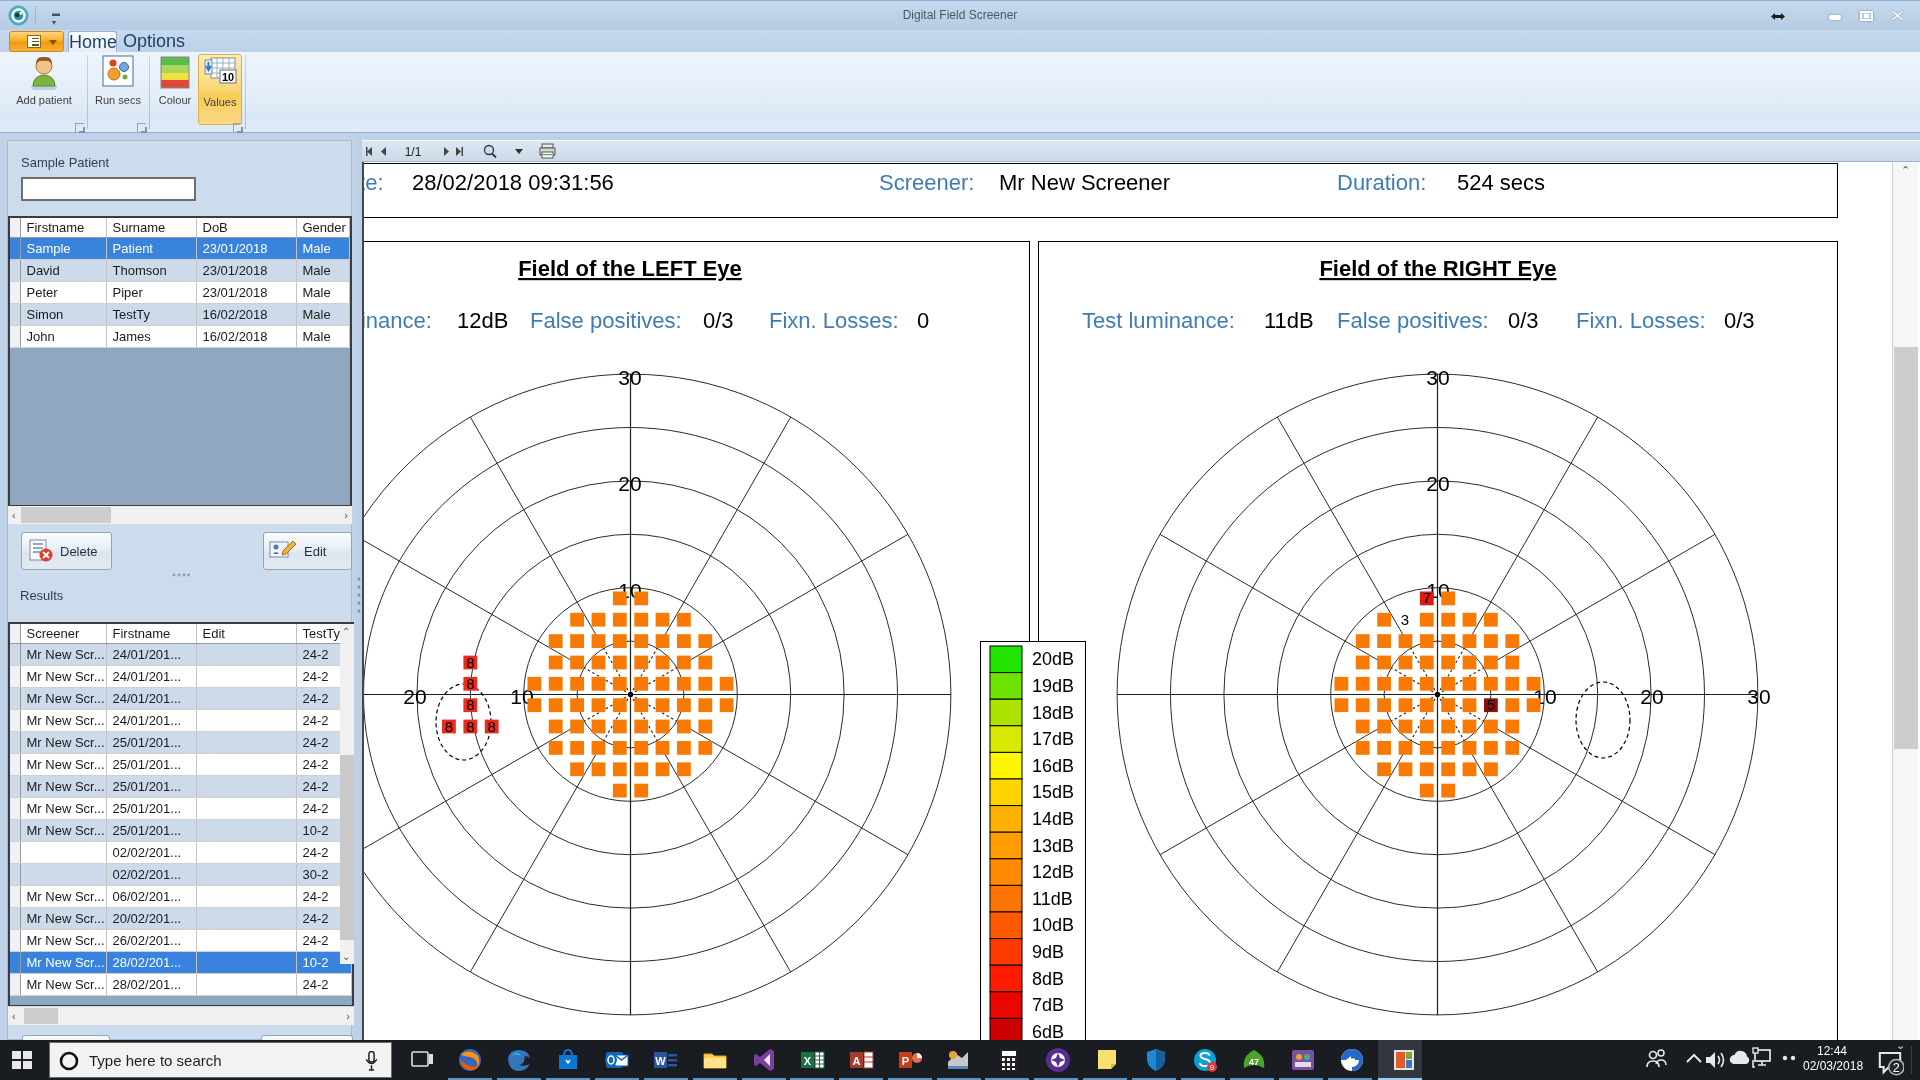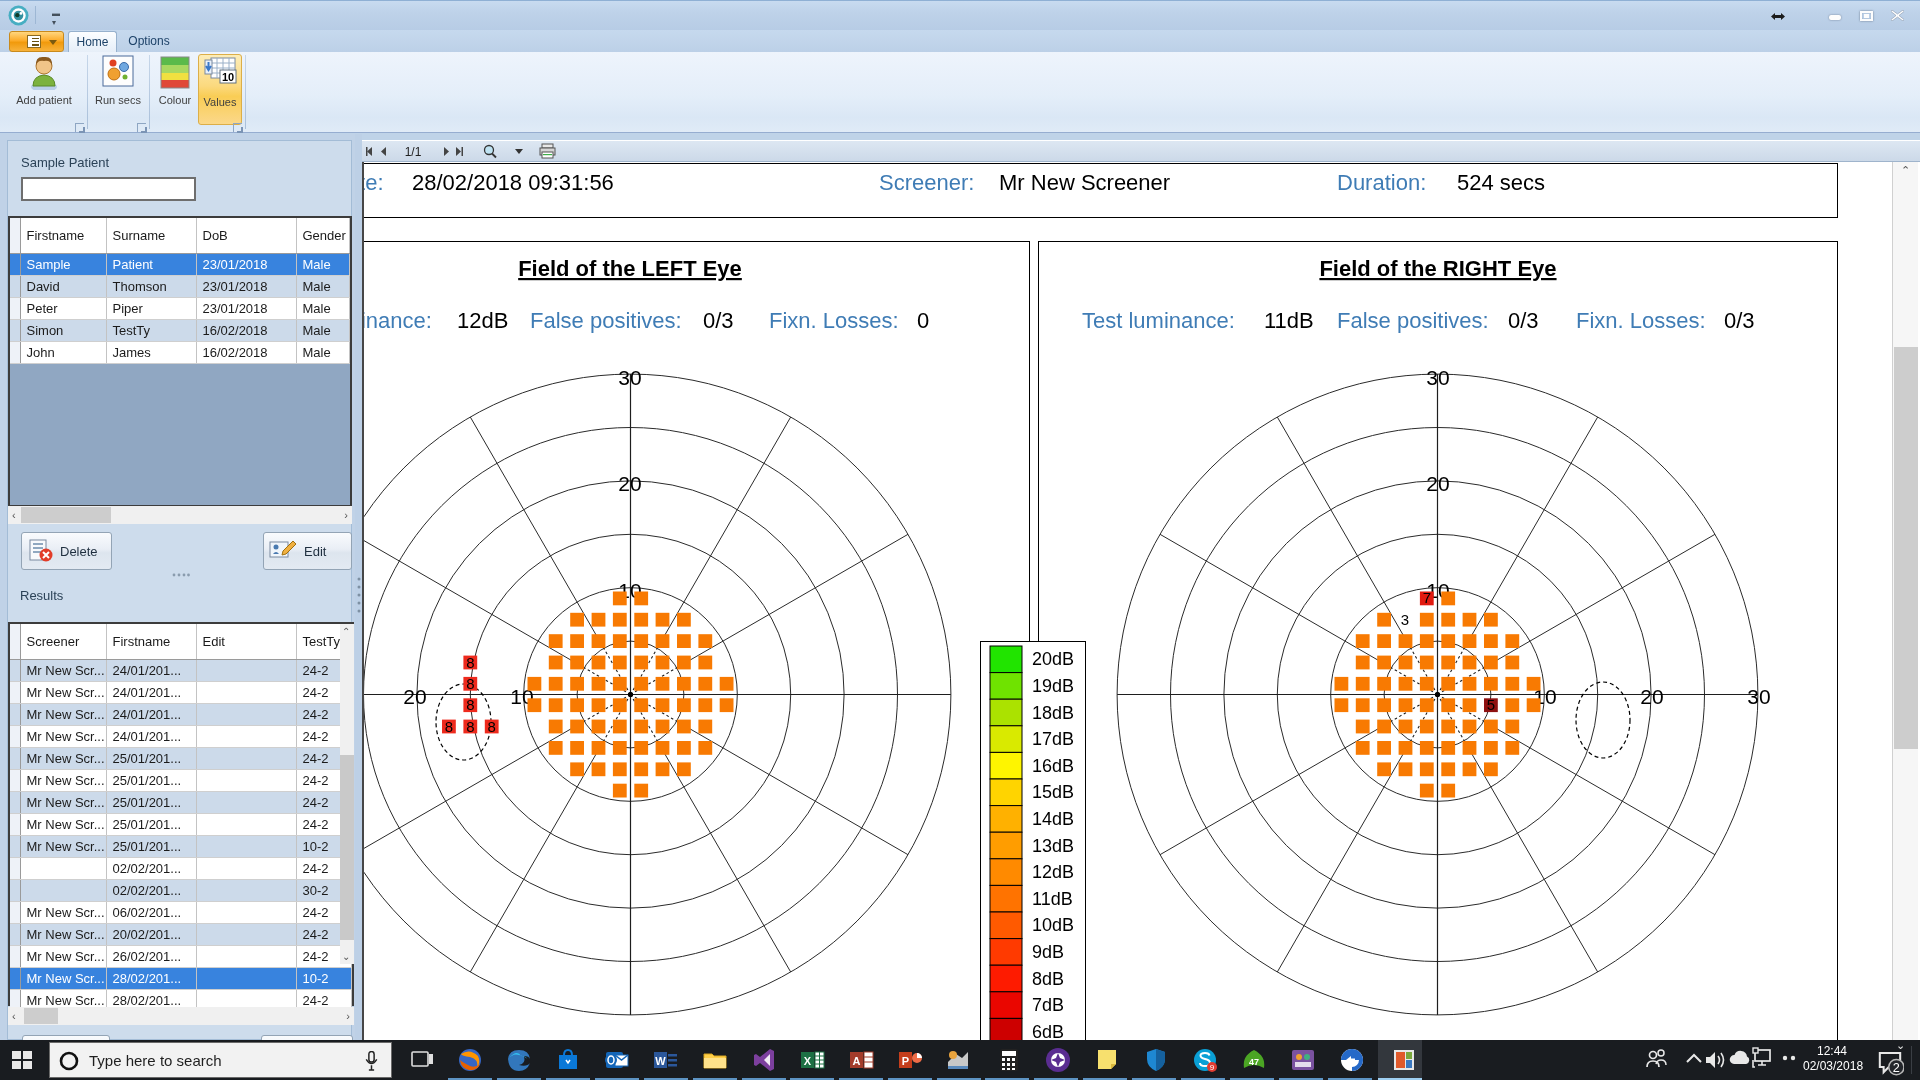--- a/index.html
+++ b/index.html
@@ -15,39 +15,39 @@
 #qat-sep { position:absolute; left:35px; top:5px; width:1px; height:18px; background:#9db7d4; }
 #qat-dd { position:absolute; left:52px; top:8px; font-size:8px; color:#44505c; }
 
 
 #tabrow { position:absolute; left:0; top:30px; width:1920px; height:22px; background:linear-gradient(#c6d9ee,#bcd0e7); }
 #appbtn { position:absolute; left:9px; top:31px; width:55px; height:21px; border-radius:3px; border:1px solid #c98a1c;
   background:linear-gradient(#ffd67e,#fcab29 45%,#f19a0c 55%,#f7b23b); }
 #appbtn .doc { position:absolute; left:17px; top:3px; width:14px; height:13px; background:#fff; border:1px solid #8a6a20; }
 #appbtn .doc i { display:block; height:1.6px; background:#6b5212; margin:1.6px 1px 0 4px; }
 #appbtn .dd { position:absolute; right:6px; top:8px; width:0; height:0; border:4px solid transparent; border-top:5px solid #7a5a10; }
-.tab { position:absolute; top:31px; height:21px; font-size:12px; color:#1d4268; text-align:center; line-height:20px; }
+.tab { position:absolute; top:31px; height:21px; font-size:18px; color:#1d4268; text-align:center; line-height:20px; }
 #tab-home { left:68px; width:49px; background:linear-gradient(#fdfeff,#f0f6fc 50%,#e6eef8); border:1px solid #97b1cd; border-bottom:none; border-radius:3px 3px 0 0; }
 #tab-options { left:123px; width:52px; }
 #ribbon { position:absolute; left:0; top:52px; width:1920px; height:81px;
   background:linear-gradient(#eef4fc,#e4eef9 55%,#dae7f5 82%,#e0ebf7); border-bottom:1px solid #96add0; }
 .gsep { position:absolute; top:3px; width:1px; height:74px; background:linear-gradient(#c6d6e9,#a9bfd9); }
 .rbtn { position:absolute; top:2px; text-align:center; font-size:11px; color:#404040; }
 .rbtn .cap { margin-top:2px; }
 .launcher { position:absolute; width:9px; height:9px; border-left:1px solid #8ea6c3; border-top:1px solid #8ea6c3; }
 .launcher:after { content:""; position:absolute; right:-1px; bottom:-1px; width:4px; height:4px; border-right:2px solid #7b94b5; border-bottom:2px solid #7b94b5; }
 
 
 #lpanel { position:absolute; left:0px; top:134px; width:355px; height:906px; background:#c0d2e7; }
 #lpanel .inner { position:absolute; left:7px; top:6px; width:345px; height:900px; background:#cddcec; border:1px solid #a3bcd6; }
 #lbl-sample { position:absolute; left:21px; top:155px; font-size:13px; color:#2b4257; }
 #inp-sample { position:absolute; left:21px; top:177px; width:175px; height:24px; background:#fff; border:2px solid #6e6e6e; }
 .grid { position:absolute; background:#90a7c2; border:2px solid #3c3c3c; border-bottom:1px solid #3c3c3c; }
 .grid table { border-collapse:collapse; width:100%; table-layout:fixed; font-size:13px; color:#1b1b1b; }
-.grid th { background:#fff; font-weight:normal; text-align:left; padding:0 0 0 6px; height:35px;
+.grid th { background:#fff; font-weight:normal; text-align:left; padding:0 0 0 6px; height:19px;
   border-right:1px solid #c3c3c3; border-bottom:1px solid #9a9a9a; }
 .grid td { background:#fff; height:22px; padding:0 0 0 6px; border-right:1px solid #c3c3c3; border-bottom:1px solid #cfcfcf; overflow:hidden; white-space:nowrap; }
 .grid tr.alt td { background:#ccdaea; }
 .grid tr.sel td { background:#3883de; color:#fff; }
 .grid td.rh, .grid th.rh { background:#eef2f8; border-right:1px solid #9a9a9a; padding:0; }
 .grid tr.sel td.rh { background:#3883de; }
 .grid tr.alt td.rh { background:#ccdaea; }
 .hscroll { position:absolute; height:18px; background:#f0f0f0; }
 .hscroll .thumb { position:absolute; top:1px; height:16px; background:#cdcdcd; }
 .hscroll .ar { position:absolute; top:3px; font-size:11px; color:#555; }
@@ -80,20 +80,21 @@
 <div id="titlebar">
   <svg id="appicon" viewBox="0 0 21 21">
       <circle cx="10.5" cy="10.5" r="10" fill="#47aec2"></circle>
       <circle cx="10.5" cy="10.5" r="7.2" fill="#fff"></circle>
       <circle cx="10.5" cy="10.5" r="4.8" fill="#35919f"></circle>
       <circle cx="9.3" cy="10.2" r="2.1" fill="#103c28"></circle>
       <circle cx="13" cy="8.4" r="1.4" fill="#fff"></circle>
     </svg>
   <div id="qat-sep"></div>
   <div id="qat-dd">▬<br>▾</div>
+  <div id="apptitle">Digital Field Screener</div>
   <svg style="position:absolute;left:1771px;top:11px;" width="14" height="9" viewBox="0 0 14 9">
       <path d="M0 4.5 l4 -3.5 v2 h6 v-2 l4 3.5 -4 3.5 v-2 h-6 v2 z" fill="#1c1c1c"></path>
     </svg>
   <div style="position:absolute;left:1829px;top:14px;width:12px;height:5px;background:#fdfdfd;border-radius:2px;box-shadow:0 0 2px #6a7a90;"></div>
   <div style="position:absolute;left:1860px;top:10px;width:13px;height:10px;border:2px solid #fdfdfd;box-shadow:0 0 2px #6a7a90, inset 0 0 1px #6a7a90;background:transparent;">
       <div style="margin:1px 1px 1px 2px;width:5px;height:4px;background:#fdfdfd;"></div>
     </div>
   <svg style="position:absolute;left:1891px;top:9px;" width="13" height="11" viewBox="0 0 13 11">
       <path d="M1 0 l5.5 4 L12 0 l1 1.5 -5 4 5 4 -1 1.5 -5.5 -4 -5.5 4 -1 -1.5 5 -4 -5 -4 z" fill="#fdfdfd" stroke="#7a8aa0" stroke-width="0.5"></path>
     </svg>

